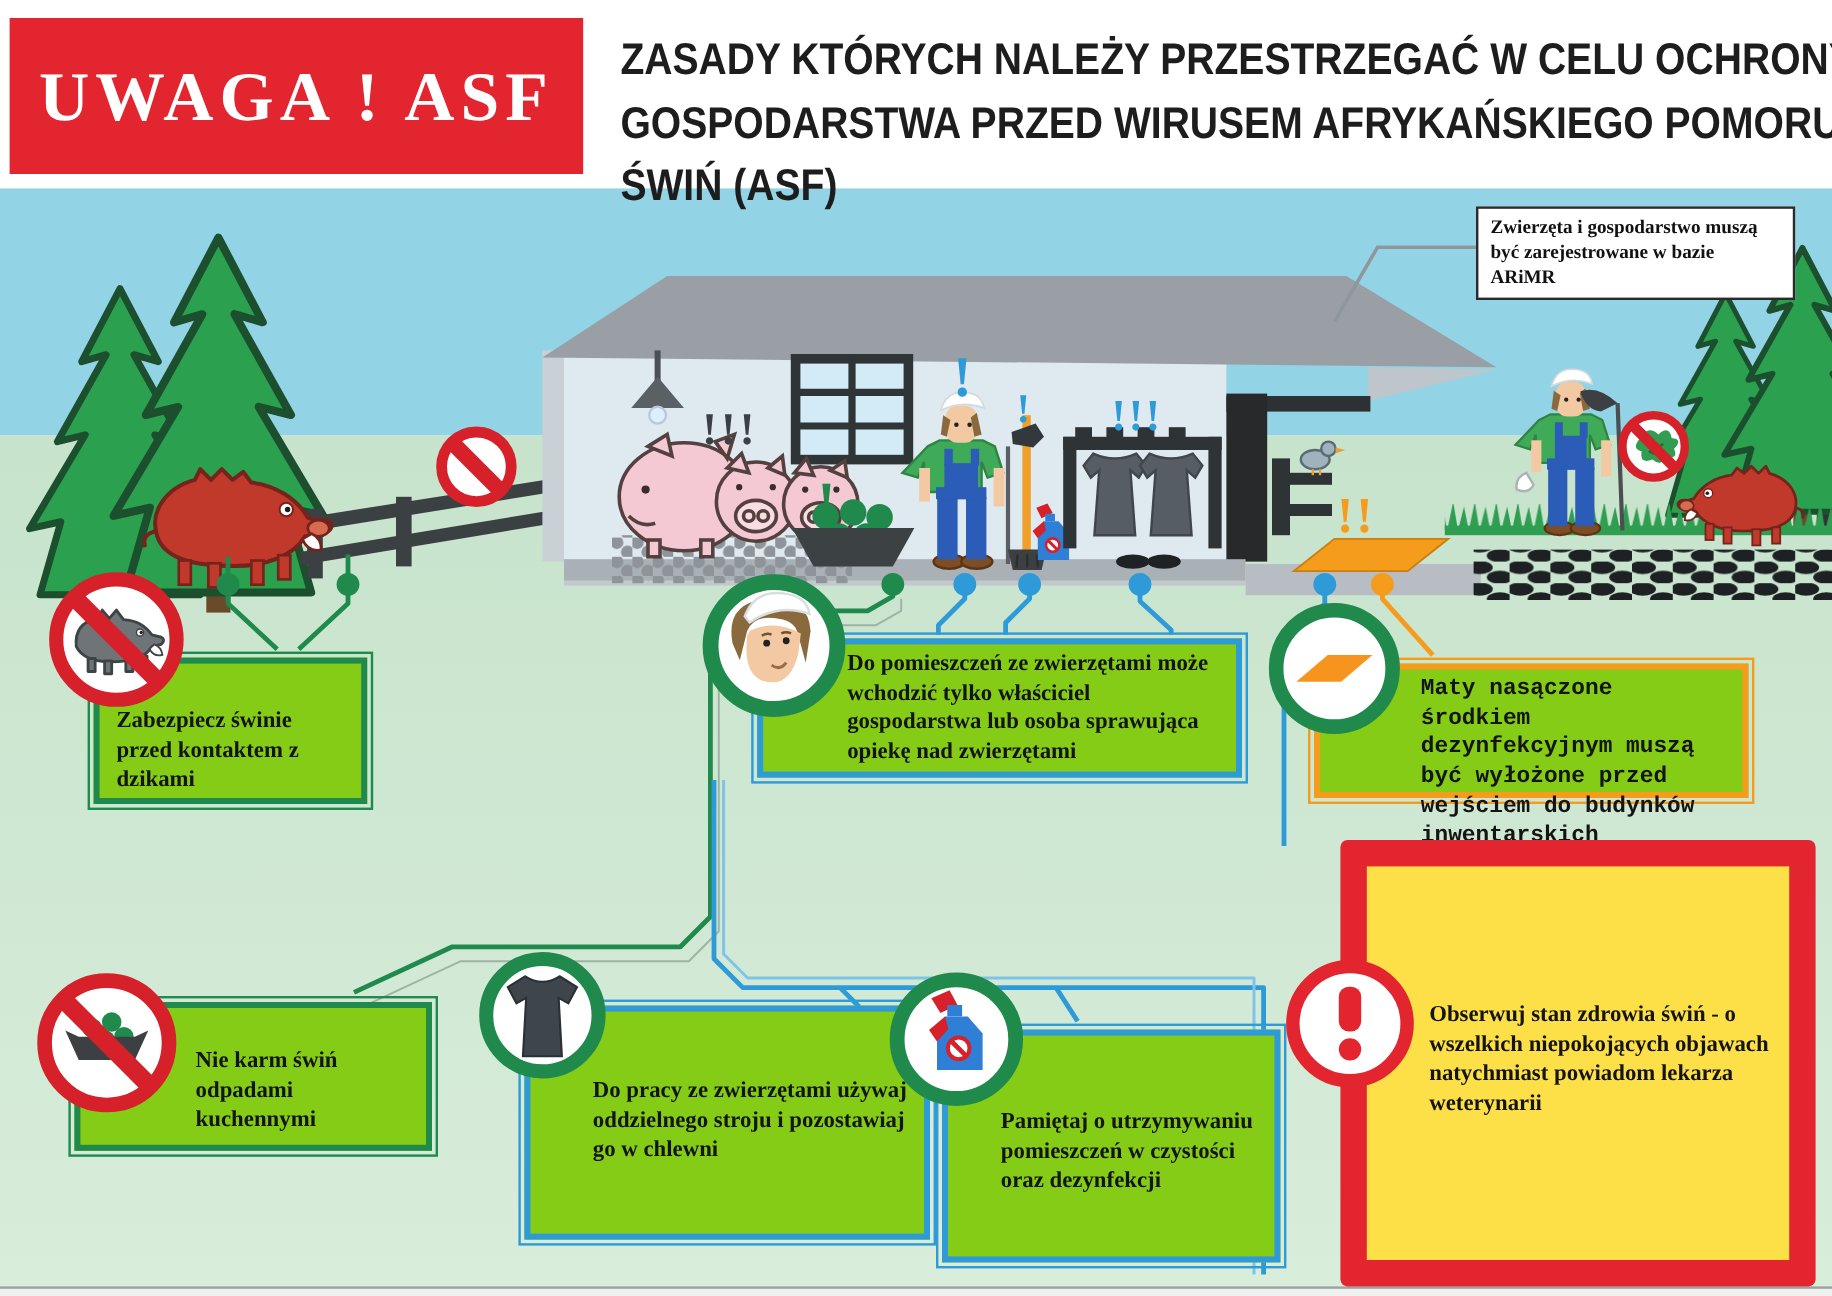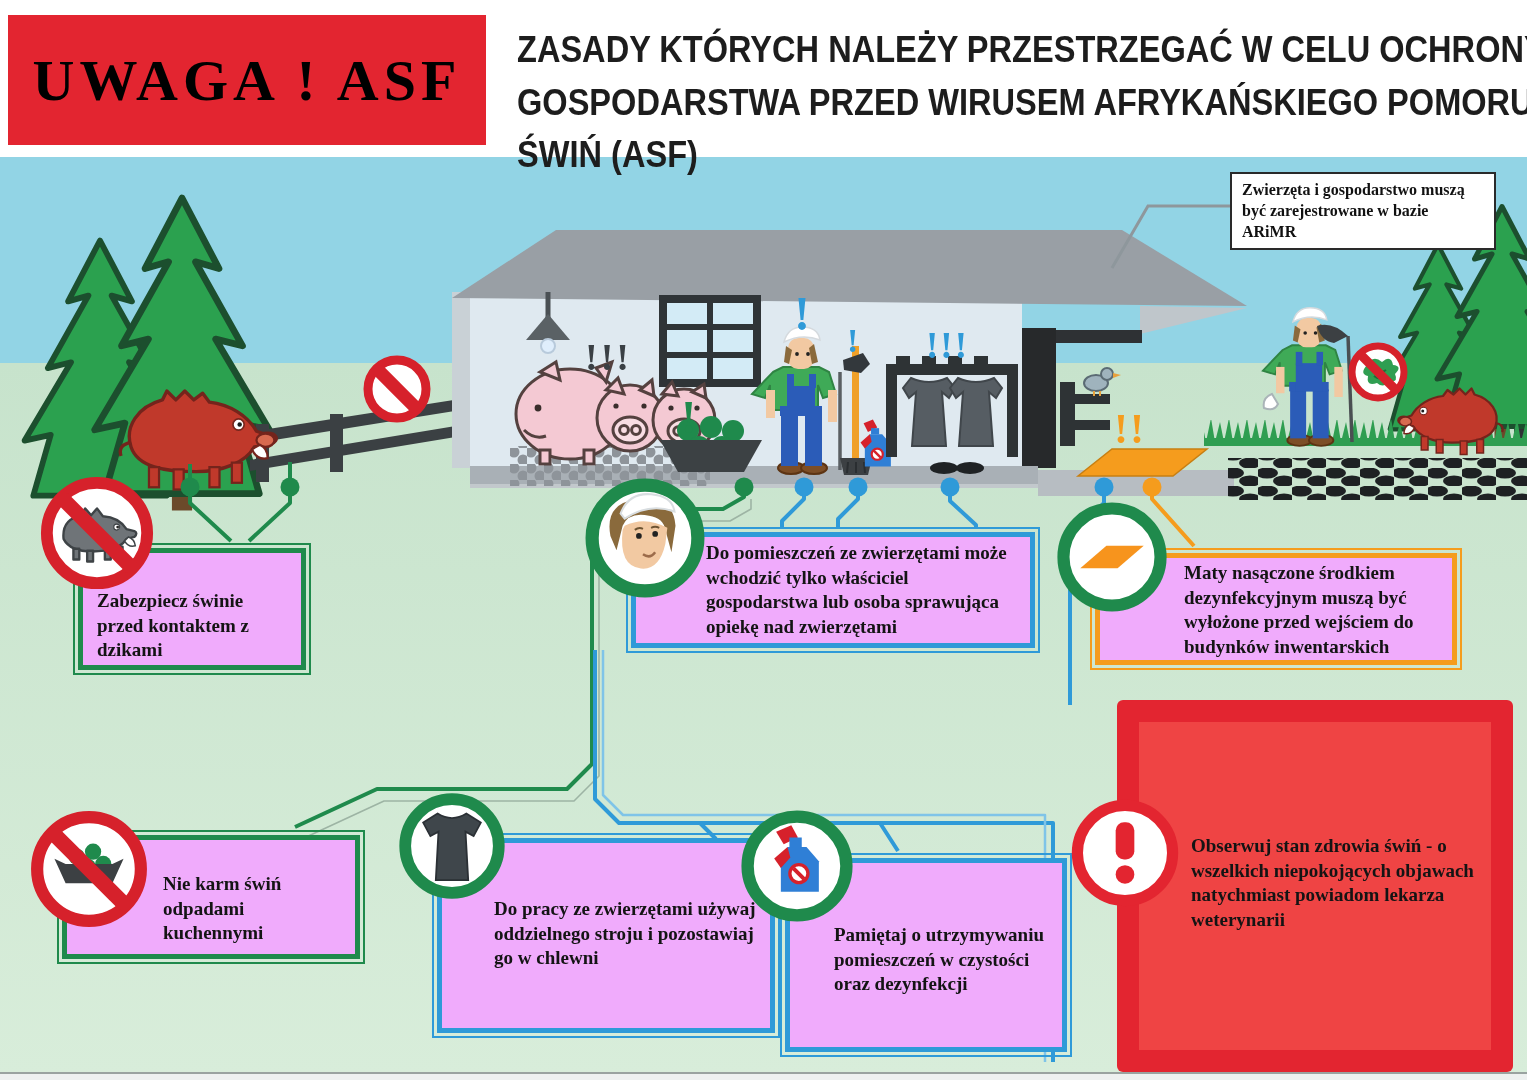--- a/index.html
+++ b/index.html
@@ -2,38 +2,38 @@
 <html><head>
 <meta charset="utf-8">
 <style>
   html,body{margin:0;padding:0;background:#888;}
   .page{position:relative;width:1527px;height:1080px;background:#ffffff;overflow:hidden;
         font-family:"Liberation Serif",serif;}
   .scene{position:absolute;left:0;top:0;z-index:1;}
   
   .banner{position:absolute;left:8px;top:15px;width:478px;height:130px;background:#e32530;
           display:flex;align-items:center;justify-content:center;z-index:2;}
-  .banner h1{margin:0;color:#000000;font-family:"Liberation Serif",serif;font-weight:bold;
+  .banner h1{margin:0;color:#ffffff;font-family:"Liberation Serif",serif;font-weight:bold;
              font-size:58px;letter-spacing:5px;}
   .title{position:absolute;left:517px;top:24px;width:1010px;z-index:2;color:#1d1d1d;
          font-family:"Liberation Sans",sans-serif;font-weight:bold;font-size:37px;line-height:1.42;
          transform:scaleX(0.88);transform-origin:left top;white-space:nowrap;}
   .note{position:absolute;left:1230px;top:172px;width:266px;box-sizing:border-box;background:#fff;
         border:2px solid #2a2a2a;padding:6px 10px;font-weight:bold;font-size:16px;line-height:1.3;
         z-index:3;color:#111;}
   
   .box{position:absolute;border:2px solid;padding:3px;box-sizing:border-box;z-index:3;background:transparent;}
-  .box .inner{width:100%;height:100%;border:5px solid;background:#f0abfc;box-sizing:border-box;
+  .box .inner{width:100%;height:100%;border:5px solid;background:#84cc16;box-sizing:border-box;
               font-weight:bold;font-size:19px;line-height:1.3;color:#141414;}
   .box .inner p{margin:0;}
   .green{border-color:#1f8a4c}.green .inner{border-color:#1f8a4c}
   .blue{border-color:#2f9ad8}.blue .inner{border-color:#2f9ad8}
   .orange{border-color:#f59c1d}.orange .inner{border-color:#f59c1d}
   .red-box{border:none;padding:22px;background:#e32530;border-radius:6px;}
-  .red-box .inner{border:none;background:#ef4444;}
+  .red-box .inner{border:none;background:#fde047;}
   .icon-badge{position:absolute;z-index:5;}
   .icon-badge svg{display:block;width:100%;height:100%;}
 </style>
 </head>
 <body>
 
 <div class="page">
 
   <svg class="scene" width="1527" height="1080" viewBox="0 0 1527 1080">
     <defs>
@@ -297,21 +297,21 @@
     </div>
   </div>
 
   <div class="box blue" style="left:626px;top:527px;width:414px;height:126px;">
     <div class="inner" style="padding:4px 8px 4px 70px;">
       <p>Do pomieszczeń ze zwierzętami może wchodzić tylko właściciel gospodarstwa lub osoba sprawująca opiekę nad zwierzętami</p>
     </div>
   </div>
 
   <div class="box orange" style="left:1090px;top:548px;width:372px;height:122px;">
-    <div class="inner" style="padding:3px 6px 3px 84px;">
+    <div class="inner" style="padding:3px 6px 3px 84px;font-family:Liberation Mono, monospace;">
       <p>Maty nasączone środkiem dezynfekcyjnym muszą być wyłożone przed wejściem do budynków inwentarskich</p>
     </div>
   </div>
 
   <div class="box green" style="left:57px;top:830px;width:308px;height:134px;">
     <div class="inner" style="padding:32px 8px 8px 96px;">
       <p>Nie karm świń odpadami kuchennymi</p>
     </div>
   </div>
 

